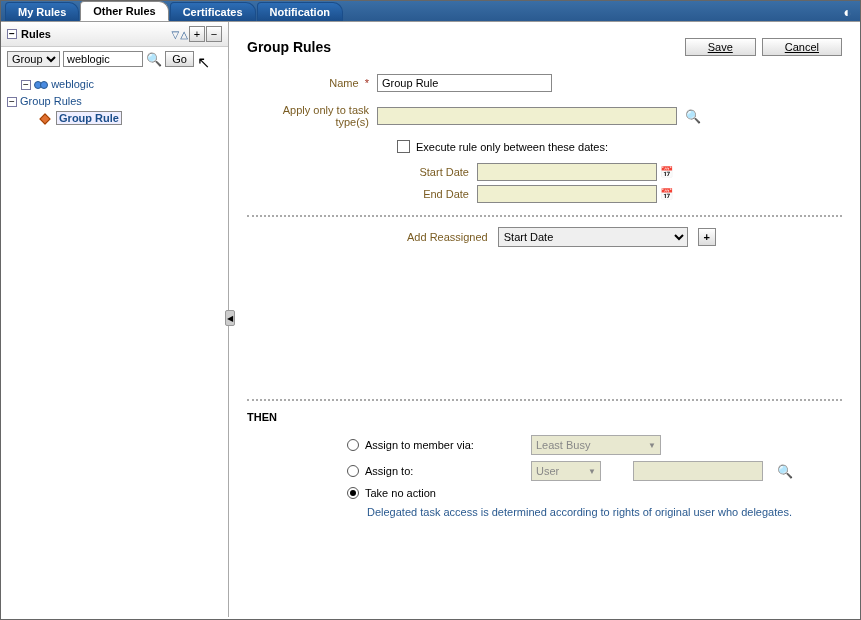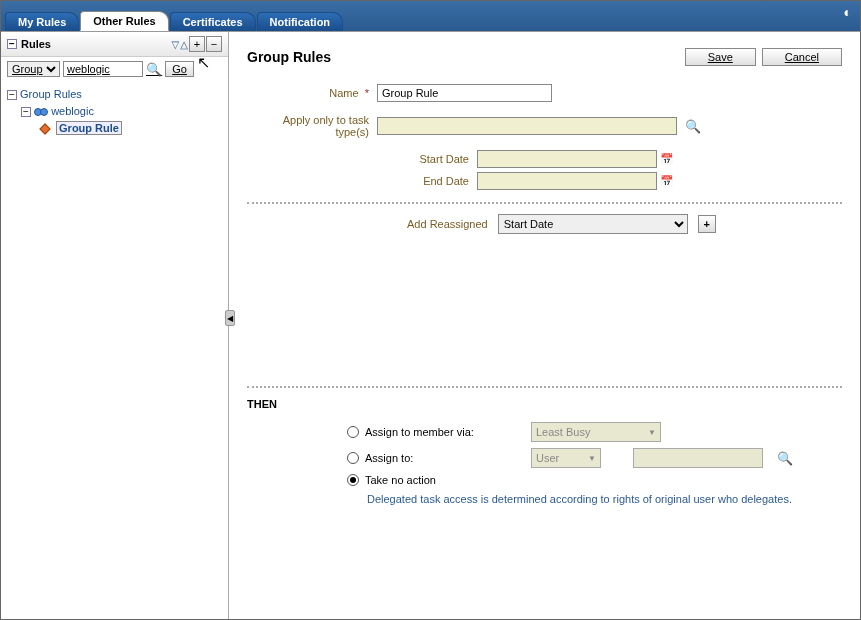--- a/index.html
+++ b/index.html
@@ -1,35 +1,35 @@
 <!DOCTYPE html>
 <html><head>
 <meta charset="utf-8">
 <style>
 * { box-sizing: border-box; margin: 0; padding: 0; }
 body { font-family: Tahoma, Arial, sans-serif; font-size: 11px; background: #fff; color: #000; width: 861px; height: 620px; overflow: hidden; border: 1px solid #666; position: relative; }
 
 
-.tabbar { background: linear-gradient(#3a6ea5, #2a5a90); height: 30px; display: flex; align-items: flex-end; padding: 0 4px; position: relative; }
+.tabbar { background: linear-gradient(#3a6ea5, #2a5a90); height: 20px; display: flex; align-items: flex-end; padding: 0 4px; position: relative; }
 .tab { padding: 3px 12px 3px 12px; margin-right: 1px; color: #fff; cursor: pointer; border-radius: 4px 10px 0 0; background: linear-gradient(#2d6db5, #1a4d8a); font-weight: bold; font-size: 11px; border: 1px solid #1a4d8a; border-bottom: none;}
 .tab.active { background: #fff; color: #000; border: 1px solid #888; border-bottom: 1px solid #fff; position: relative; z-index: 2;}
 .tabbar-right { position:absolute; right:8px; top:3px; color:#fff; font-size:14px; }
 
 
 .main { display: flex; height: calc(100% - 22px); border-top: 1px solid #999;}
 .sidebar { width: 228px; border-right: 1px solid #aaa; background: #fff; display:flex; flex-direction:column; position:relative;}
 .sidebar-header { background: linear-gradient(#fff,#e8e8e8); border-bottom: 1px solid #ccc; padding: 4px 6px; display:flex; align-items:center; justify-content:space-between;}
 .sidebar-title { font-weight: bold; display:flex; align-items:center; gap:4px;}
 .sidebar-tools { display:flex; gap:1px; align-items:center;}
 .tool-btn { width:16px; height:16px; border:1px solid #888; background: linear-gradient(#fff,#ddd); display:inline-flex; align-items:center; justify-content:center; font-size:11px; cursor:pointer; line-height:1;}
 .tri-down { font-size:10px; color:#2a5a90;}
 .tri-up { font-size:10px; color:#2a5a90;}
 .minus-box { width:10px; height:10px; border:1px solid #7878a0; display:inline-flex; align-items:center; justify-content:center; font-size:10px; line-height:1; background:#fff; cursor:pointer;}
 
-.search-row { padding: 4px 6px; display:flex; align-items:center; gap:3px;text-decoration:underline;}
+.search-row { padding: 4px 6px; display:flex; align-items:center; gap:3px;}
 .search-row select { font-size:11px; border:1px solid #888;}
 .search-row input { font-size:11px; border:1px solid #888; padding:1px 3px; width:80px;}
 .go-btn { font-size:11px; padding:1px 6px; border:1px solid #888; background:linear-gradient(#fff,#ddd); cursor:pointer;}
 .mag { color:#2a5a90; font-size:13px; cursor:pointer;}
 
 .tree { padding: 4px 6px; flex:1; overflow:auto;}
 .tree-node { line-height:16px; margin:1px 0;}
 .tree-indent1 { margin-left: 14px;}
 .tree-indent2 { margin-left: 34px;}
 .tree-label { color: #1a4d8a; cursor:pointer;}
@@ -113,28 +113,28 @@
     <div class="search-row">
       <select>
         <option>Group</option>
       </select>
       <input type="text" value="weblogic" style="">
       <span class="mag">🔍</span>
       <button class="go-btn">Go</button>
     </div>
 
     <div class="tree">
-      <div class="tree-node">
-        <span class="minus-box">−</span>
-        <span class="tree-label">Group Rules</span>
-      </div>
       <div class="tree-node tree-indent1">
         <span class="minus-box">−</span>
         <span class="grp-icon"></span>
         <span class="tree-label">weblogic</span>
+      </div>
+      <div class="tree-node">
+        <span class="minus-box">−</span>
+        <span class="tree-label">Group Rules</span>
       </div>
       <div class="tree-node tree-indent2">
         <span class="diamond"></span>
         <span class="tree-label selected">Group Rule</span>
       </div>
     </div>
   </div>
 
   <div class="splitter">◀</div>
 
@@ -155,20 +155,24 @@
       <input class="text-input" value="Group Rule" style="">
     </div>
 
     <div class="form-row">
       <div class="form-label">Apply only to task type(s)</div>
       <input class="text-input wide-input" style="">
       <span class="mag" style="margin-left:8px">🔍</span>
     </div>
 
     <div class="indent-block">
+      <div class="checkbox-row">
+        <span class="chk"></span>
+        <span>Execute rule only between these dates:</span>
+      </div>
       <div class="form-row" style="margin-bottom:4px">
         <div class="date-label">Start Date</div>
         <div class="date-input"></div>
         <span class="cal-icon">📅</span>
       </div>
       <div class="form-row" style="margin-bottom:4px">
         <div class="date-label">End Date</div>
         <div class="date-input"></div>
         <span class="cal-icon">📅</span>
       </div>

